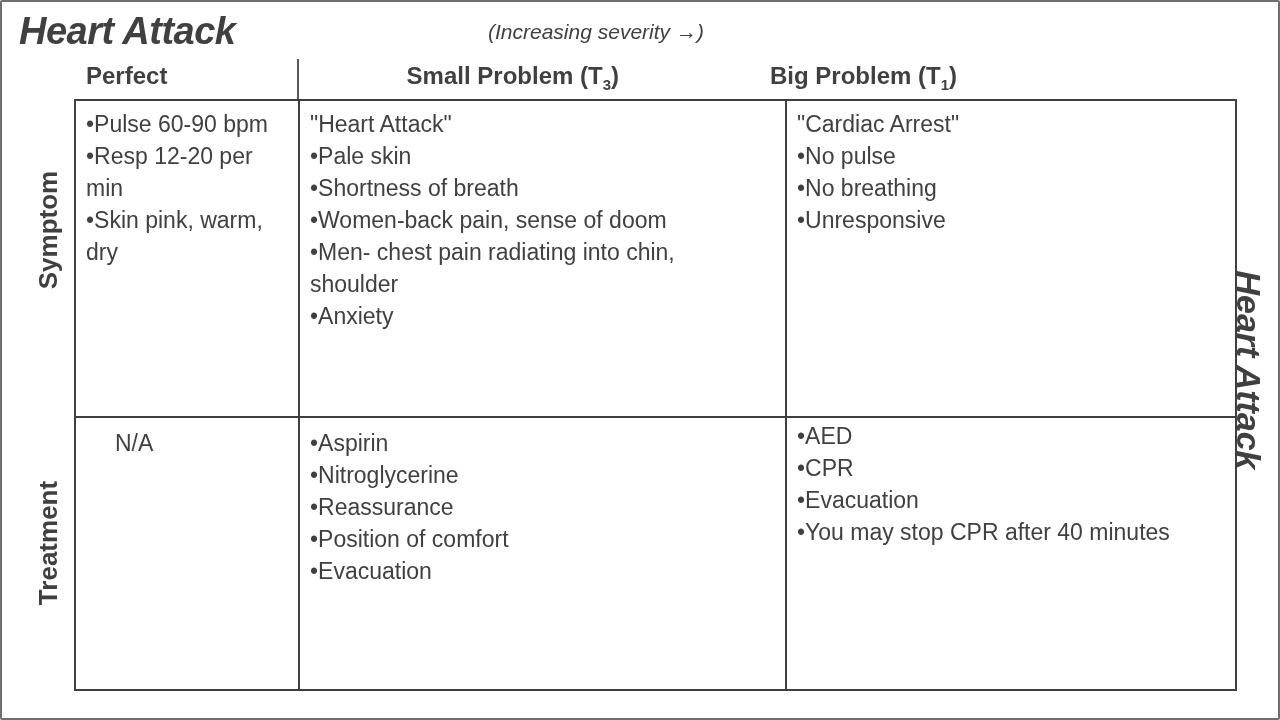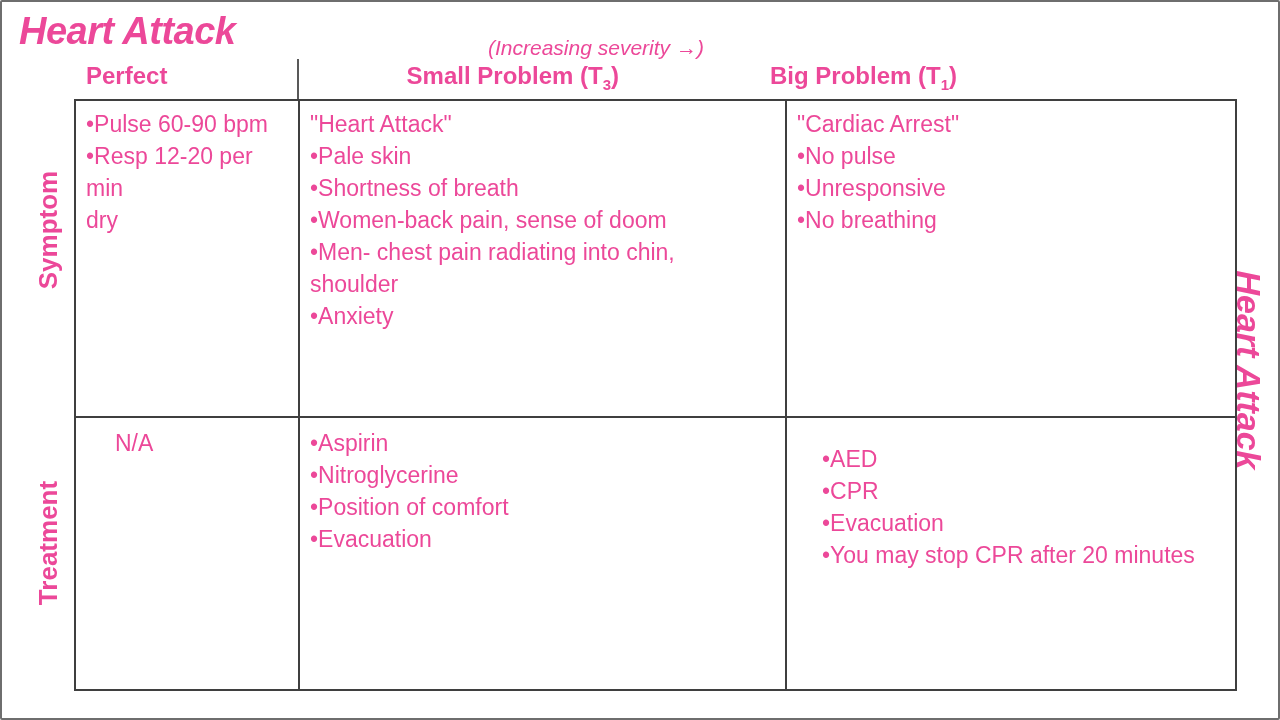--- a/index.html
+++ b/index.html
@@ -5,37 +5,37 @@
   html, body { margin: 0; padding: 0; background: #ffffff; }
   .slide {
     position: relative;
     width: 1280px;
     height: 720px;
     background: #ffffff;
     border: 2px solid #6e6e6e;
     border-radius: 2px;
     box-sizing: border-box;
     font-family: "Liberation Sans", sans-serif;
-    color: #ec4899;
+    color: #404040;
     overflow: hidden;
   }
   .title {
     position: absolute;
     left: 17px;
     top: 8px;
     font-size: 38px;
     font-weight: bold;
     font-style: italic;
     letter-spacing: -0.5px;
     white-space: nowrap;
   }
   .severity-note {
     position: absolute;
     left: 486px;
-    top: 34px;
+    top: 18px;
     font-size: 21px;
     font-style: italic;
     white-space: nowrap;
   }
   .col-header {
     position: absolute;
     top: 60px;
     font-size: 24px;
     font-weight: bold;
     white-space: nowrap;
@@ -79,21 +79,21 @@
   .cell .line {
     font-size: 23px;
     line-height: 32px;
     white-space: nowrap;
   }
   #cell-r0c0 { left: 0;     top: 0;     width: 222px; height: 315px; }
   #cell-r0c1 { left: 224px; top: 0;     width: 485px; height: 315px; }
   #cell-r0c2 { left: 711px; top: 0;     width: 418px; height: 315px; }
   #cell-r1c0 { left: 0;     top: 317px; width: 222px; height: 271px; padding-top: 9px; margin-left: 29px; }
   #cell-r1c1 { left: 224px; top: 317px; width: 485px; height: 271px; padding-top: 9px; }
-  #cell-r1c2 { left: 736px; top: 317px; width: 418px; height: 271px; padding-top: 9px; margin-top: 16px; }
+  #cell-r1c2 { left: 711px; top: 317px; width: 418px; height: 271px; padding-top: 2px; }
 
   .rot {
     position: absolute;
     white-space: nowrap;
     font-weight: bold;
   }
   #row-label-symptom {
     left: 46px; top: 228px;
     font-size: 26px;
     transform: translate(-50%, -50%) rotate(-90deg);
@@ -133,52 +133,54 @@
 
   <div class="grid">
     <div class="vline" id="vline-1"></div>
     <div class="vline" id="vline-2"></div>
     <div class="hline"></div>
 
     <div class="cell" id="cell-r0c0">
       <div class="line">•Pulse 60-90 bpm</div>
       <div class="line">•Resp 12-20 per</div>
       <div class="line">min</div>
+      <div class="line">•Skin pink, warm,</div>
       <div class="line">dry</div>
     </div>
 
     <div class="cell" id="cell-r0c1">
       <div class="line">"Heart Attack"</div>
       <div class="line">•Pale skin</div>
       <div class="line">•Shortness of breath</div>
       <div class="line">•Women-back pain, sense of doom</div>
       <div class="line">•Men- chest pain radiating into chin,</div>
       <div class="line">shoulder</div>
       <div class="line">•Anxiety</div>
     </div>
 
     <div class="cell" id="cell-r0c2">
       <div class="line">"Cardiac Arrest"</div>
       <div class="line">•No pulse</div>
+      <div class="line">•No breathing</div>
       <div class="line">•Unresponsive</div>
-      <div class="line">•No breathing</div>
     </div>
 
     <div class="cell" id="cell-r1c0">
       <div class="line">N/A</div>
     </div>
 
     <div class="cell" id="cell-r1c1">
       <div class="line">•Aspirin</div>
       <div class="line">•Nitroglycerine</div>
+      <div class="line">•Reassurance</div>
       <div class="line">•Position of comfort</div>
       <div class="line">•Evacuation</div>
     </div>
 
     <div class="cell" id="cell-r1c2">
       <div class="line">•AED</div>
       <div class="line">•CPR</div>
       <div class="line">•Evacuation</div>
-      <div class="line">•You may stop CPR after 20 minutes</div>
+      <div class="line">•You may stop CPR after 40 minutes</div>
     </div>
   </div>
 
 </div>
 
 </body></html>

